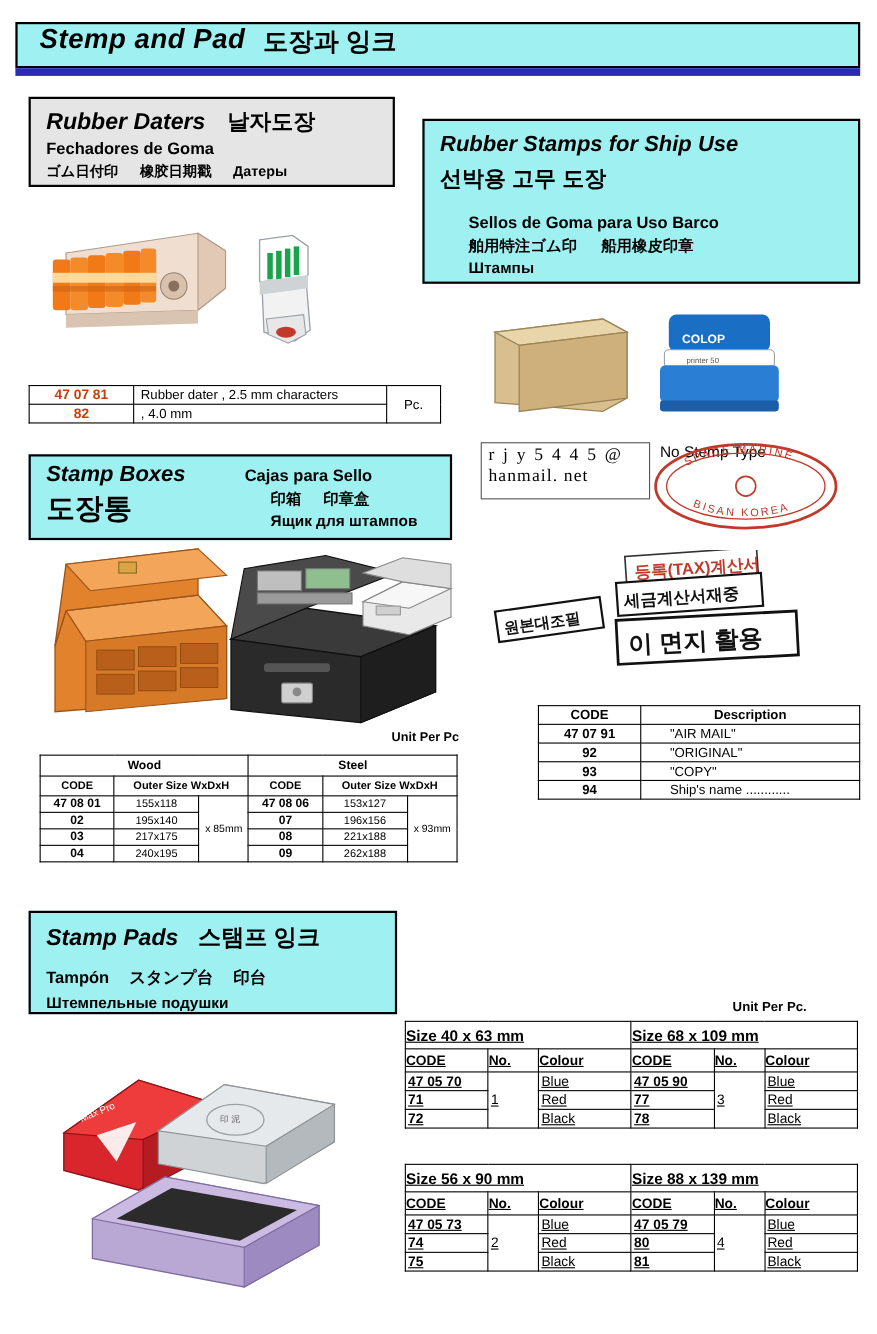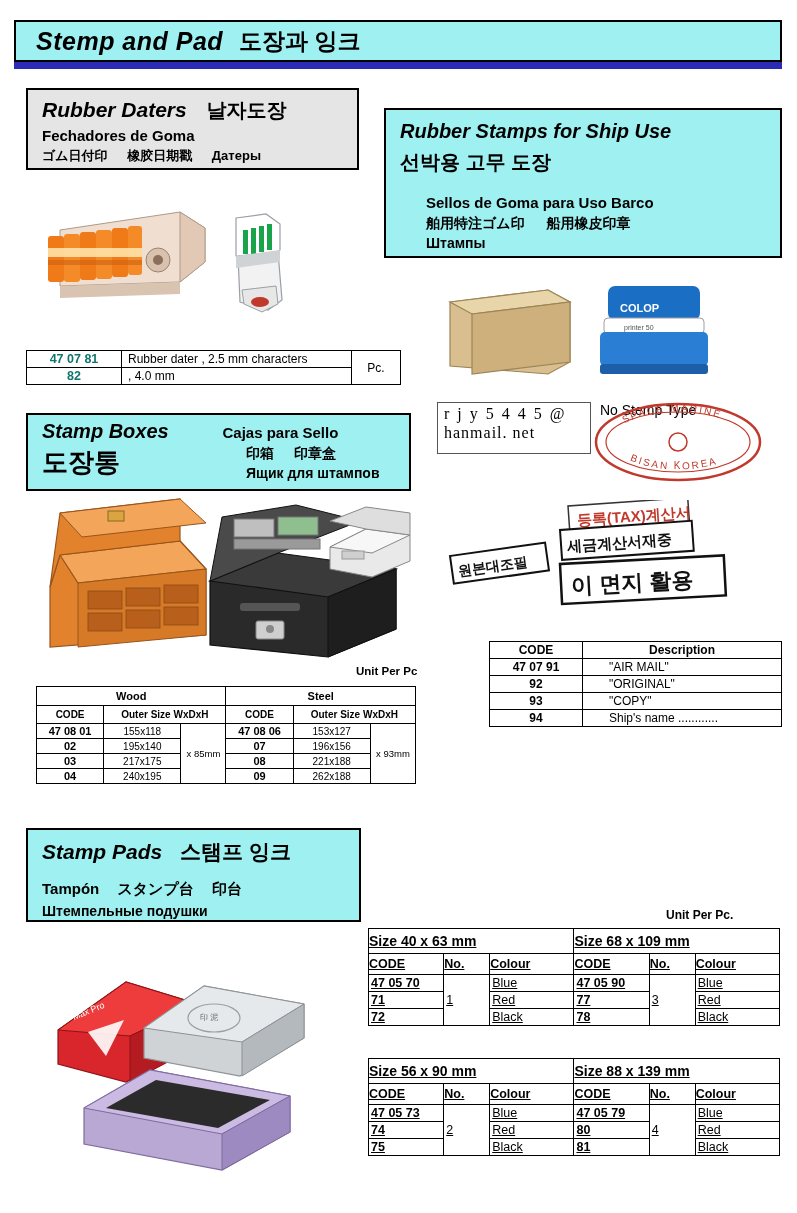--- a/index.html
+++ b/index.html
@@ -10,21 +10,21 @@
     color:#000;
     position:relative;
     overflow:hidden;
   }
   .page{position:relative;width:797px;height:1213px;}
 
   
   #top-banner{
     position:absolute;left:14px;top:20px;width:768px;height:42px;
     background:#9ff0f0;border:2px solid #000;box-sizing:border-box;
-    display:flex;align-items:center;
+    display:flex;
   }
   #top-banner .t1{font-size:25px;font-weight:bold;font-style:italic;margin-left:20px;letter-spacing:.5px;}
   #top-banner .t2{font-size:23px;font-weight:bold;margin-left:16px;}
   #top-shadow{
     position:absolute;left:14px;top:62px;width:768px;height:7px;background:#2b2bb5;
   }
 
   
   #daters-hdr{
     position:absolute;left:26px;top:88px;width:333px;height:82px;
@@ -50,21 +50,21 @@
 
   
   #dater-img{position:absolute;left:30px;top:190px;width:330px;height:130px;}
 
   
   #dater-table{
     position:absolute;left:26px;top:350px;width:375px;
     border-collapse:collapse;font-size:12px;
   }
   #dater-table td{border:1px solid #000;padding:1px 4px;vertical-align:middle;}
-  #dater-table .code{width:86px;text-align:center;font-weight:bold;font-size:12.5px;color:#0f766e;}
+  #dater-table .code{width:86px;text-align:center;font-weight:bold;font-size:12.5px;color:#c2410c;}
   #dater-table .desc{padding-left:6px;}
   #dater-table .unit{width:40px;text-align:center;}
 
   
   #boxes-hdr{
     position:absolute;left:26px;top:413px;width:385px;height:78px;
     background:#9ff0f0;border:2px solid #000;box-sizing:border-box;padding:5px 0 0 14px;
   }
   #boxes-hdr .l1{font-size:20px;font-weight:bold;font-style:italic;display:inline-block;width:176px;}
   #boxes-hdr .r1{font-size:15px;font-weight:bold;display:inline-block;vertical-align:top;padding-top:4px;}

